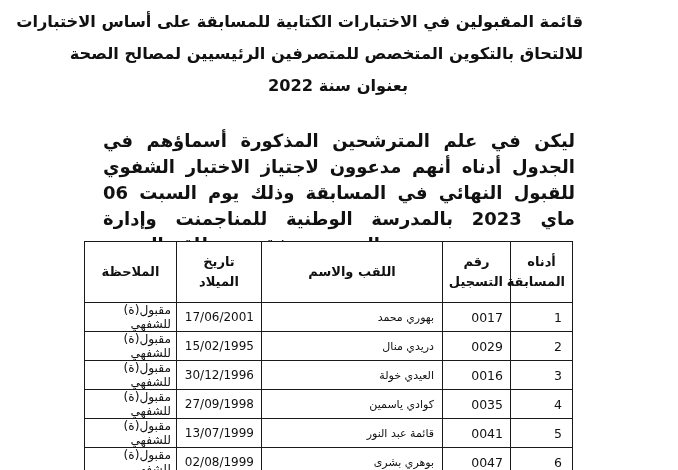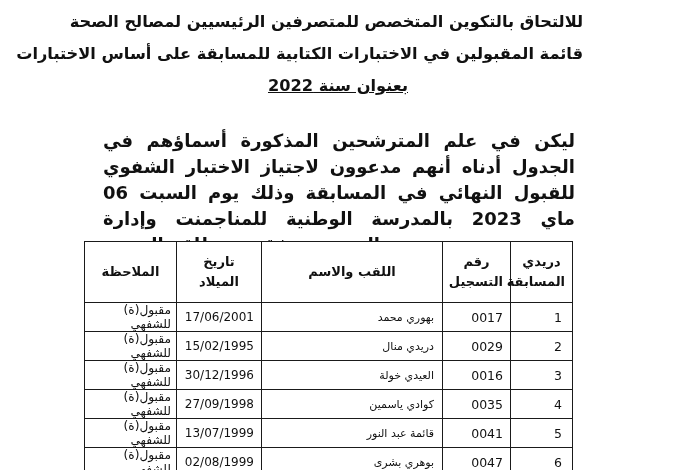--- a/index.html
+++ b/index.html
@@ -36,21 +36,21 @@
     font-size: 16.5px;
     font-weight: 700;
     line-height: 32px;
     letter-spacing: 0px;
     white-space: nowrap;
     direction: rtl;
     unicode-bidi: embed;
   }
   .title-line.tl1 { font-size: 16.2px; }
   .title-line.tl2 { font-size: 16.2px; }
-  .title-line.tl3 { font-size: 16.2px; text-decoration: underline; }
+  .title-line.tl3 { font-size: 16.2px; }
 
   
   .body-para {
     position: absolute;
     top: 128px;
     right: 103px;
     width: 472px;
     font-size: 18px;
     font-weight: 700;
     line-height: 26px;
@@ -108,39 +108,39 @@
   td.c-note   { text-align: right; padding-right: 5px; font-size: 12.2px; }
 
   .hdr-stack { display: block; }
 </style>
 </head>
 <body>
 
 <div class="page">
 
   <div class="title-block">
+    <div class="title-line tl1">قائمة المقبولين في الاختبارات الكتابية للمسابقة على أساس الاختبارات</div>
     <div class="title-line tl2">للالتحاق بالتكوين المتخصص للمتصرفين الرئيسيين لمصالح الصحة</div>
-    <div class="title-line tl1">قائمة المقبولين في الاختبارات الكتابية للمسابقة على أساس الاختبارات</div>
     <div class="title-line tl3">بعنوان سنة 2022</div>
   </div>
 
   <div class="body-para">ليكن في علم المترشحين المذكورة أسماؤهم في الجدول أدناه أنهم مدعوون لاجتياز الاختبار الشفوي للقبول النهائي في المسابقة وذلك يوم السبت 06 ماي 2023 بالمدرسة الوطنية للمناجمنت وإدارة الصحة، مرفقين ببطاقة الهوية.</div>
 
   <table class="results-table">
     <colgroup>
       <col class="col-serial">
       <col class="col-reg">
       <col class="col-name">
       <col class="col-dob">
       <col class="col-note">
     </colgroup>
     <thead>
       <tr>
         <th>
-          <span class="hdr-stack">دريدي</span>
+          <span class="hdr-stack">أدناه</span>
           <span class="hdr-stack">المسابقة</span>
         </th>
         <th>
           <span class="hdr-stack">رقم</span>
           <span class="hdr-stack">التسجيل</span>
         </th>
         <th>اللقب والاسم</th>
         <th>تاريخ الميلاد</th>
         <th>الملاحظة</th>
       </tr>

